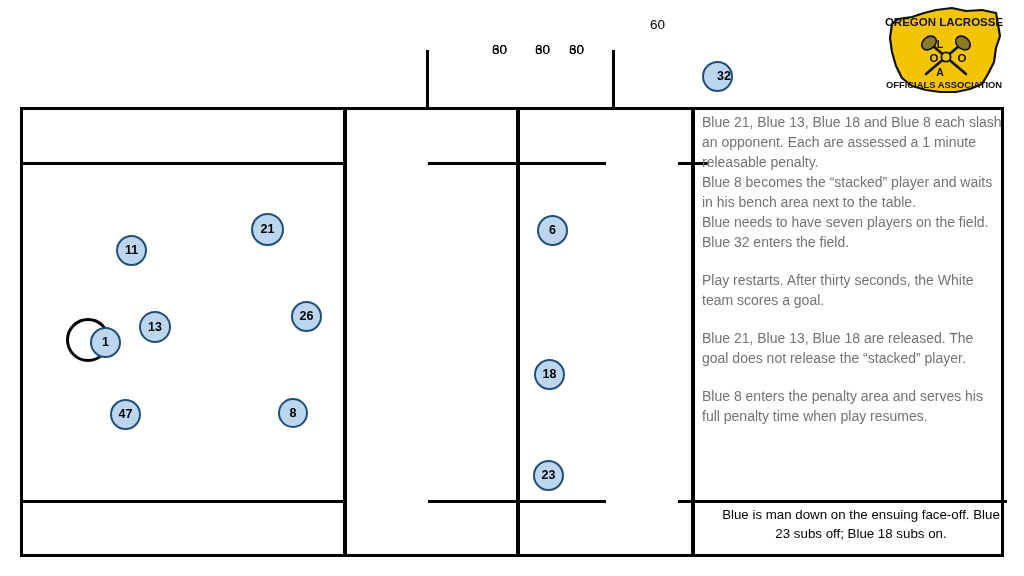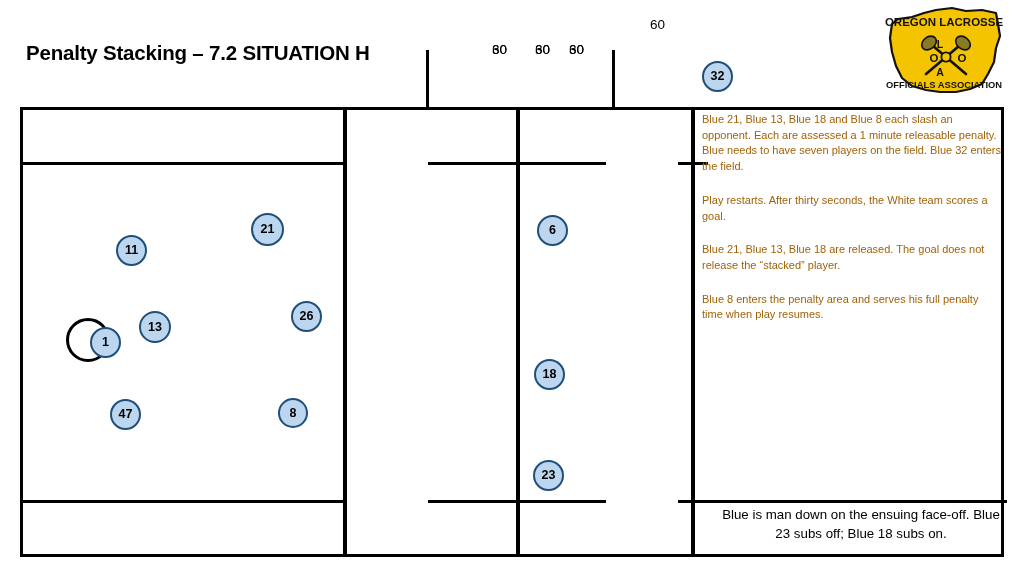--- a/index.html
+++ b/index.html
@@ -51,33 +51,32 @@
     position:absolute;border:3px solid #000;border-radius:50%;
     background:transparent;box-sizing:border-box;
   }
 
   
   #panel{
     position:absolute;left:702px;top:112px;width:300px;height:440px;
     box-sizing:border-box;
   }
   #panel p{
-    margin:0 0 0 0;font-size:11px;line-height:1.43;color:#a16207;
+    margin:0 0 0 0;font-size:14px;line-height:1.43;color:#737373;
   }
   #panel p.gap{margin-top:18px;}
 
   
   #logo{position:absolute;left:878px;top:2px;width:132px;height:96px;}
 </style>
 </head>
 <body>
 
 <div id="slide">
 
-  <div id="title">Penalty Stacking – 7.2 SITUATION H</div>
 
   <div class="dist" id="d1">
     <span class="a">30</span>
     <span class="b">60</span>
   </div>
   <div class="dist" id="d2">
     <span class="a">30</span>
     <span class="b">60</span>
   </div>
   <div class="dist" id="d3">
@@ -166,26 +165,27 @@
       <span>18</span>
       </div>
 
     <div class="player" style="left:510px;top:350px;width:31px;height:31px;">
       <span>23</span>
       </div>
 
     <div class="hline" style="left:671px;top:390px;width:313px;height:3px;"></div>
   </div>
 
-  <div class="player" style="left:702px;top:61px;width:31px;height:31px;">
+  <div class="player" style="left:702px;top:61px;width:31px;height:31px;justify-content:flex-end;">
     <span>32</span>
   </div>
 
   <div id="panel">
     <p>Blue 21, Blue 13, Blue 18 and Blue 8 each slash an opponent. Each are assessed a 1 minute releasable penalty.</p>
+    <p>Blue 8 becomes the “stacked” player and waits in his bench area next to the table.</p>
     <p>Blue needs to have seven players on the field.  Blue 32 enters the field.</p>
     <p class="gap">Play restarts.  After thirty seconds, the White team scores a goal.</p>
     <p class="gap">Blue 21, Blue 13, Blue 18 are released. The goal does not release the “stacked” player.</p>
     <p class="gap">Blue 8 enters the penalty area and serves his full penalty time when play resumes.</p>
   </div>
 
   <div style="position:absolute;left:718px;top:505px;width:286px;text-align:center;">
     <p style="margin:0;font-size:13.3px;line-height:1.43;">Blue is man down on the ensuing face-off. Blue 23 subs off; Blue 18 subs on.</p>
   </div>
 

